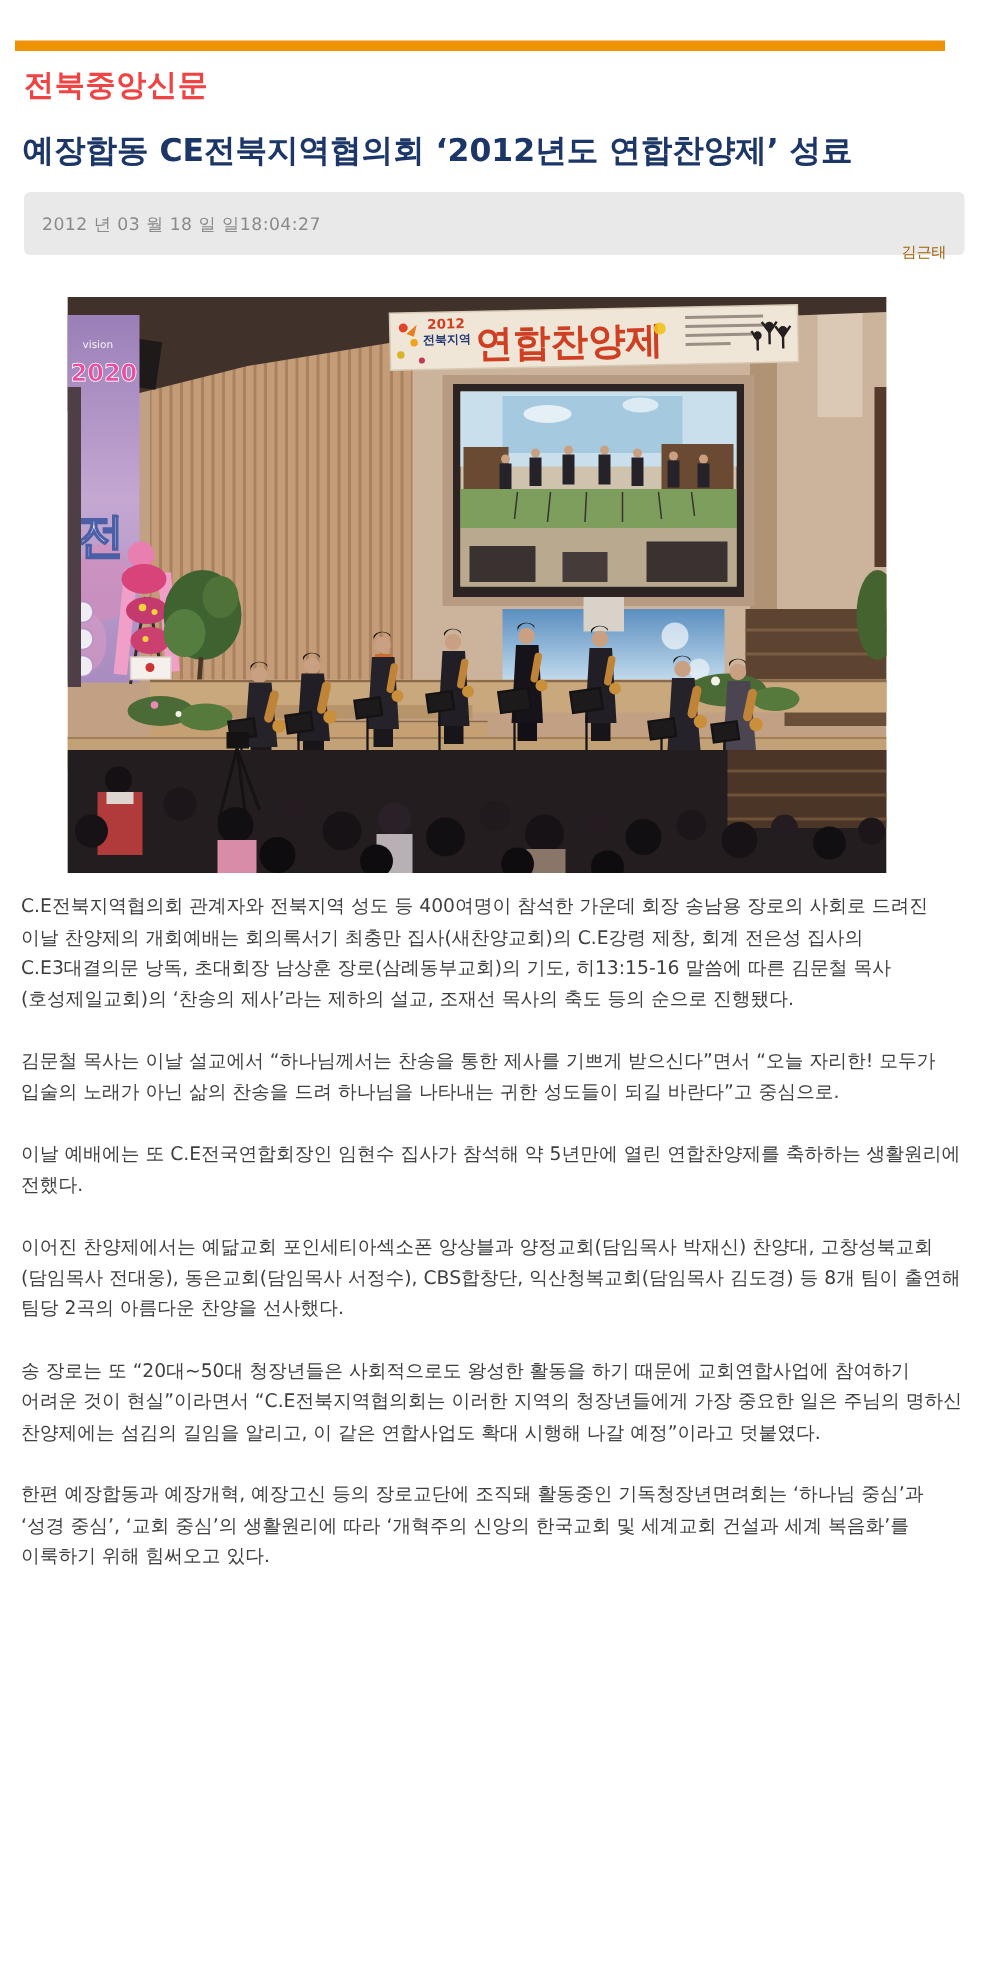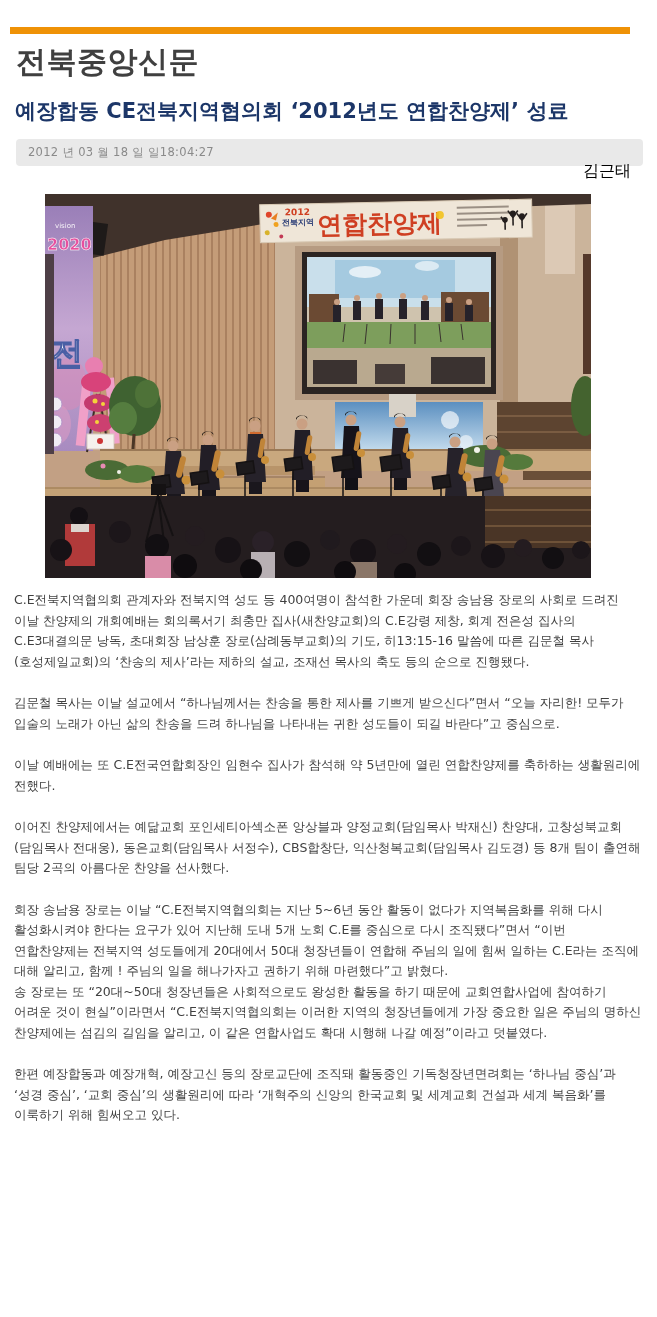--- a/index.html
+++ b/index.html
@@ -1,23 +1,23 @@
 <!DOCTYPE html>
 <html><head>
 <meta charset="utf-8">
 <style>
   html,body{margin:0;padding:0;background:#ffffff;}
   body{width:657px;font-family:"DejaVu Sans","Liberation Sans",sans-serif;color:#3f3f3f;}
   .top-bar{height:7px;background:#ef9206;margin:27px 27px 0 10px;}
   .masthead{margin:11px 0 0 16px;}
-  .logo{display:inline-block;font-size:30px;font-weight:bold;color:#404040;letter-spacing:0.5px;line-height:1.1;text-decoration:none;cursor:pointer;}
+  .logo{display:inline-block;font-size:20px;font-weight:bold;color:#ef4444;letter-spacing:0.5px;line-height:1.1;text-decoration:none;cursor:pointer;}
   .article-title{margin:20px 16px 0 15px;font-size:21px;font-weight:bold;color:#1c3668;line-height:1.25;}
-  .date-bar{margin:15px 14px 0 16px;background:#e9e9e9;border-radius:4px;height:27px;display:flex;align-items:center;justify-content:space-between;padding:0 12px;box-sizing:border-box;}
+  .date-bar{margin:15px 14px 0 16px;background:#e9e9e9;border-radius:4px;height:42px;display:flex;align-items:center;justify-content:space-between;padding:0 12px;box-sizing:border-box;}
   .date-bar .date{font-size:11.5px;color:#8a8a8a;letter-spacing:0.3px;}
-  .date-bar .author{font-size:16px;color:#000000;margin-top:37px;}
+  .date-bar .author{font-size:10px;color:#a16207;margin-top:37px;}
   .photo-wrap{margin:28px 0 12px 45px;width:546px;height:384px;line-height:0;}
   .article-body{margin:0 14px 0 14px;font-size:12.5px;line-height:20.5px;color:#3f3f3f;word-break:keep-all;}
   .article-body p{margin:0 0 21px 0;}
   .article-body p.no-gap{margin-bottom:0;}
 </style>
 </head>
 <body>
 
 <div class="top-bar"></div>
 
@@ -381,17 +381,16 @@
     </g>
   </g>
 </svg>
 </div>
 
 <div class="article-body">
   <p>C.E전북지역협의회 관계자와 전북지역 성도 등 400여명이 참석한 가운데 회장 송남용 장로의 사회로 드려진 이날 찬양제의 개회예배는 회의록서기 최충만 집사(새찬양교회)의 C.E강령 제창, 회계 전은성 집사의 C.E3대결의문 낭독, 초대회장 남상훈 장로(삼례동부교회)의 기도, 히13:15-16 말씀에 따른 김문철 목사(호성제일교회)의 ‘찬송의 제사’라는 제하의 설교, 조재선 목사의 축도 등의 순으로 진행됐다.</p>
   <p>김문철 목사는 이날 설교에서 “하나님께서는 찬송을 통한 제사를 기쁘게 받으신다”면서 “오늘 자리한! 모두가 입술의 노래가 아닌 삶의 찬송을 드려 하나님을 나타내는 귀한 성도들이 되길 바란다”고 중심으로.</p>
   <p>이날 예배에는 또 C.E전국연합회장인 임현수 집사가 참석해 약 5년만에 열린 연합찬양제를 축하하는 생활원리에 전했다.</p>
   <p>이어진 찬양제에서는 예닮교회 포인세티아섹소폰 앙상블과 양정교회(담임목사 박재신) 찬양대, 고창성북교회(담임목사 전대웅), 동은교회(담임목사 서정수), CBS합창단, 익산청복교회(담임목사 김도경) 등 8개 팀이 출연해 팀당 2곡의 아름다운 찬양을 선사했다.</p>
-  <p class="no-gap">회장 송남용 장로는 이날 “C.E전북지역협의회는 지난 5~6년 동안 활동이 없다가 지역복음화를 위해 다시 활성화시켜야 한다는 요구가 있어 지난해 도내 5개 노회 C.E를 중심으로 다시 조직됐다”면서 “이번 연합찬양제는 전북지역 성도들에게 20대에서 50대 청장년들이 연합해 주님의 일에 힘써 일하는 C.E라는 조직에 대해 알리고, 함께 ! 주님의 일을 해나가자고 권하기 위해 마련했다”고 밝혔다.</p>
   <p>송 장로는 또 “20대~50대 청장년들은 사회적으로도 왕성한 활동을 하기 때문에 교회연합사업에 참여하기 어려운 것이 현실”이라면서 “C.E전북지역협의회는 이러한 지역의 청장년들에게 가장 중요한 일은 주님의 명하신 찬양제에는 섬김의 길임을 알리고, 이 같은 연합사업도 확대 시행해 나갈 예정”이라고 덧붙였다.</p>
   <p>한편 예장합동과 예장개혁, 예장고신 등의 장로교단에 조직돼 활동중인 기독청장년면려회는 ‘하나님 중심’과 ‘성경 중심’, ‘교회 중심’의 생활원리에 따라 ‘개혁주의 신앙의 한국교회 및 세계교회 건설과 세계 복음화’를 이룩하기 위해 힘써오고 있다.</p>
 
 </div>
 
 </body></html>

